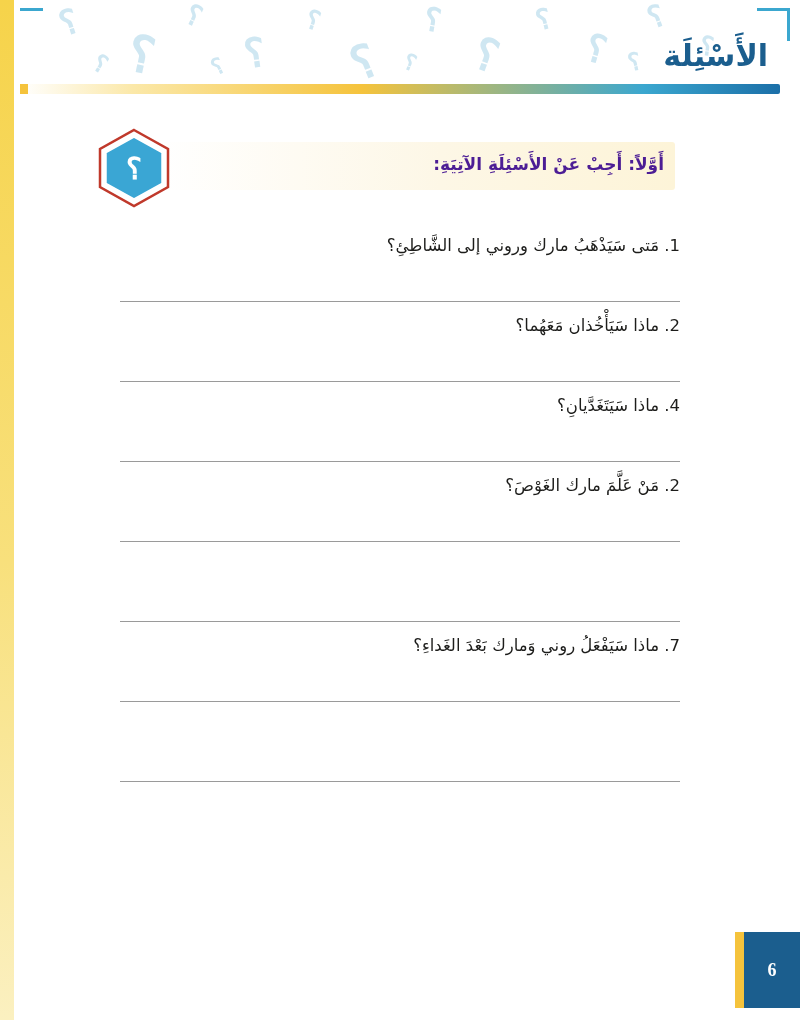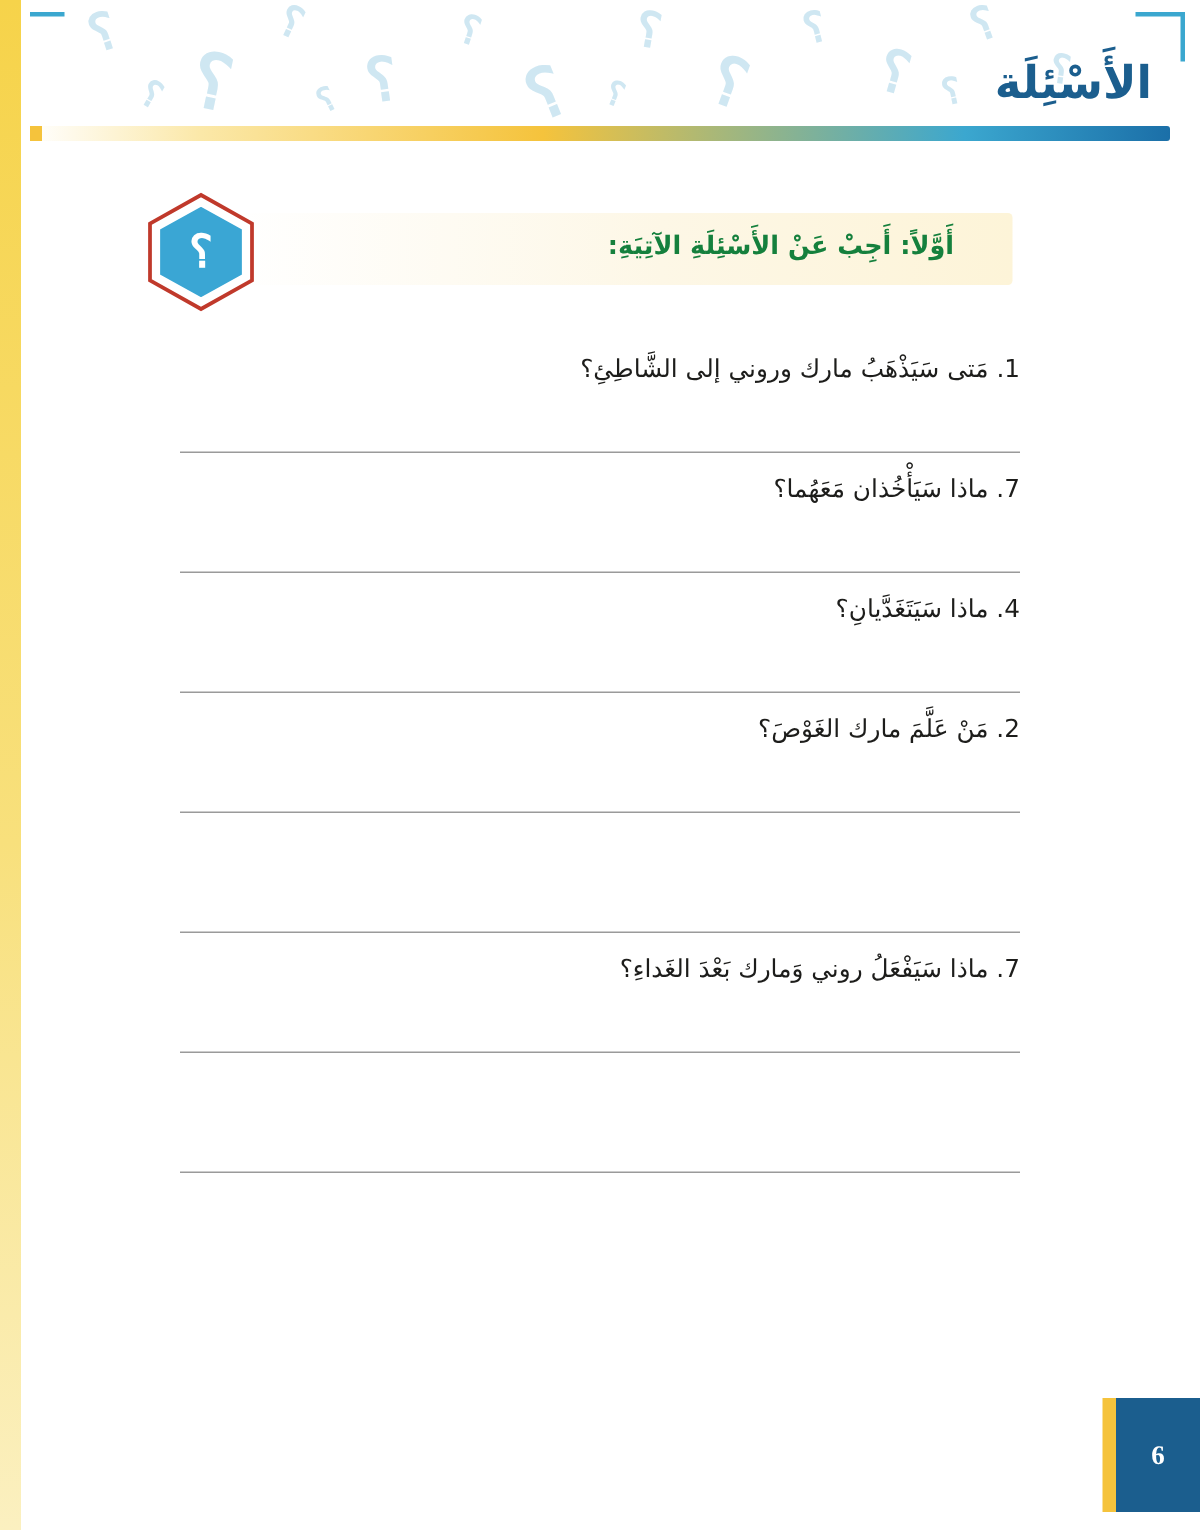--- a/index.html
+++ b/index.html
@@ -117,24 +117,24 @@
     top: 142px;
     right: 125px;
     width: 520px;
     height: 48px;
     background: linear-gradient(to left, #fdf4d8 0%, #fdf7e6 45%, #ffffff 100%);
     border-radius: 3px;
   }
   .instruction-text {
     position: absolute;
     top: 154px;
-    right: 164px;
+    right: 136px;
     font-size: 17px;
     font-weight: bold;
-    color: #15803d;
+    color: #4c1d95;
     direction: rtl;
     white-space: nowrap;
   }
 
   
   .badge-wrap {
     position: absolute;
     top: 128px;
     right: 628px;
     width: 76px;
@@ -266,21 +266,21 @@
     </svg>
     <div class="badge-q">؟</div>
   </div>
 
   <div class="questions">
     <div class="q-item">
       <div class="q-text">1. مَتى سَيَذْهَبُ مارك وروني إلى الشَّاطِئِ؟</div>
       <div class="q-rule"></div>
     </div>
     <div class="q-item">
-      <div class="q-text">7. ماذا سَيَأْخُذان مَعَهُما؟</div>
+      <div class="q-text">2. ماذا سَيَأْخُذان مَعَهُما؟</div>
       <div class="q-rule"></div>
     </div>
     <div class="q-item">
       <div class="q-text">4. ماذا سَيَتَغَدَّيانِ؟</div>
       <div class="q-rule"></div>
     </div>
     <div class="q-item">
       <div class="q-text">2. مَنْ عَلَّمَ مارك الغَوْصَ؟</div>
       <div class="q-rule"></div>
     </div>

